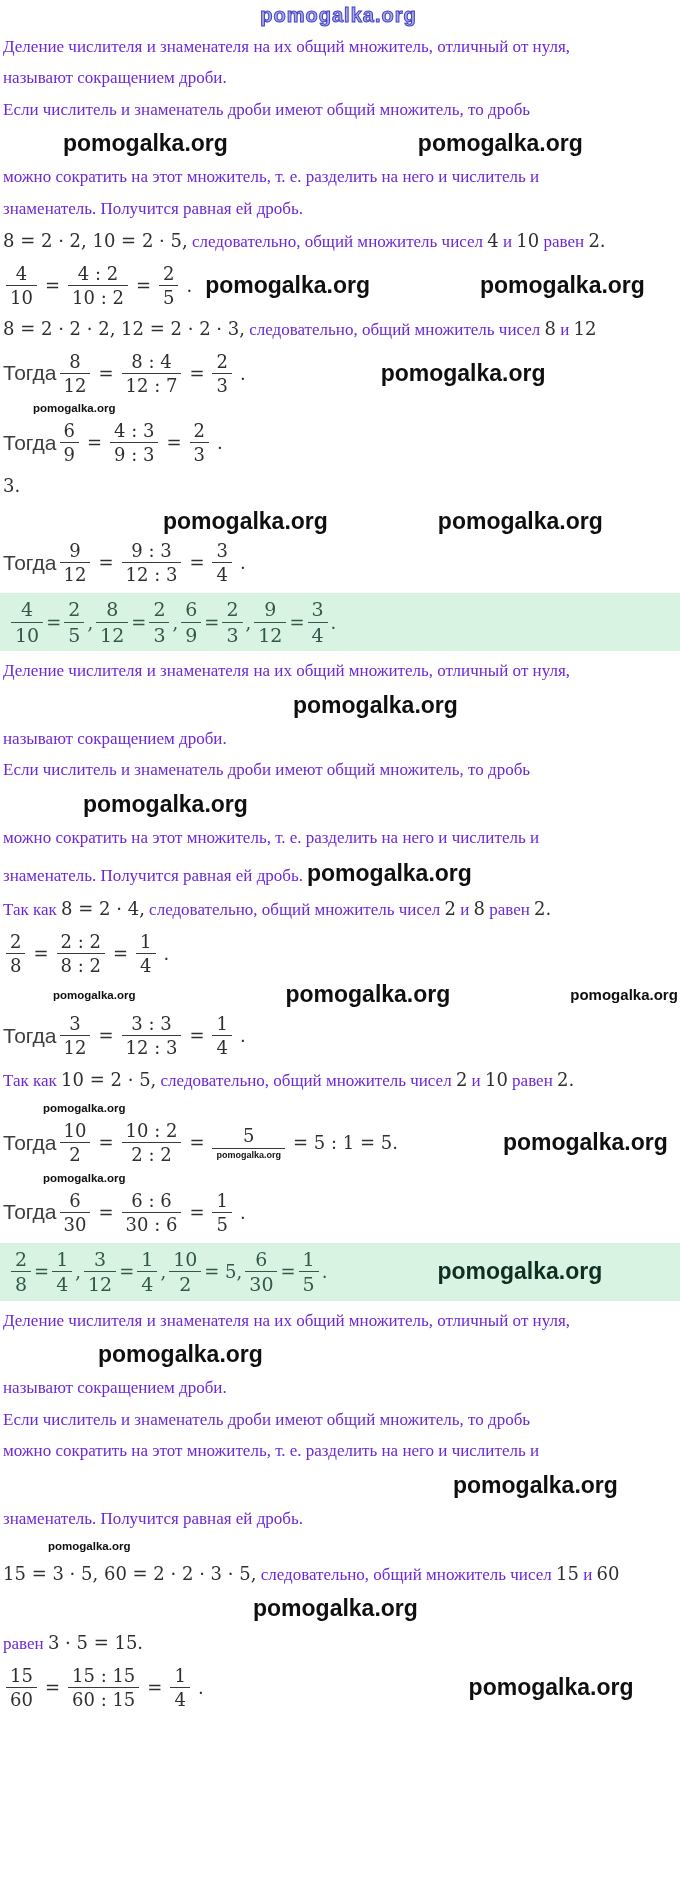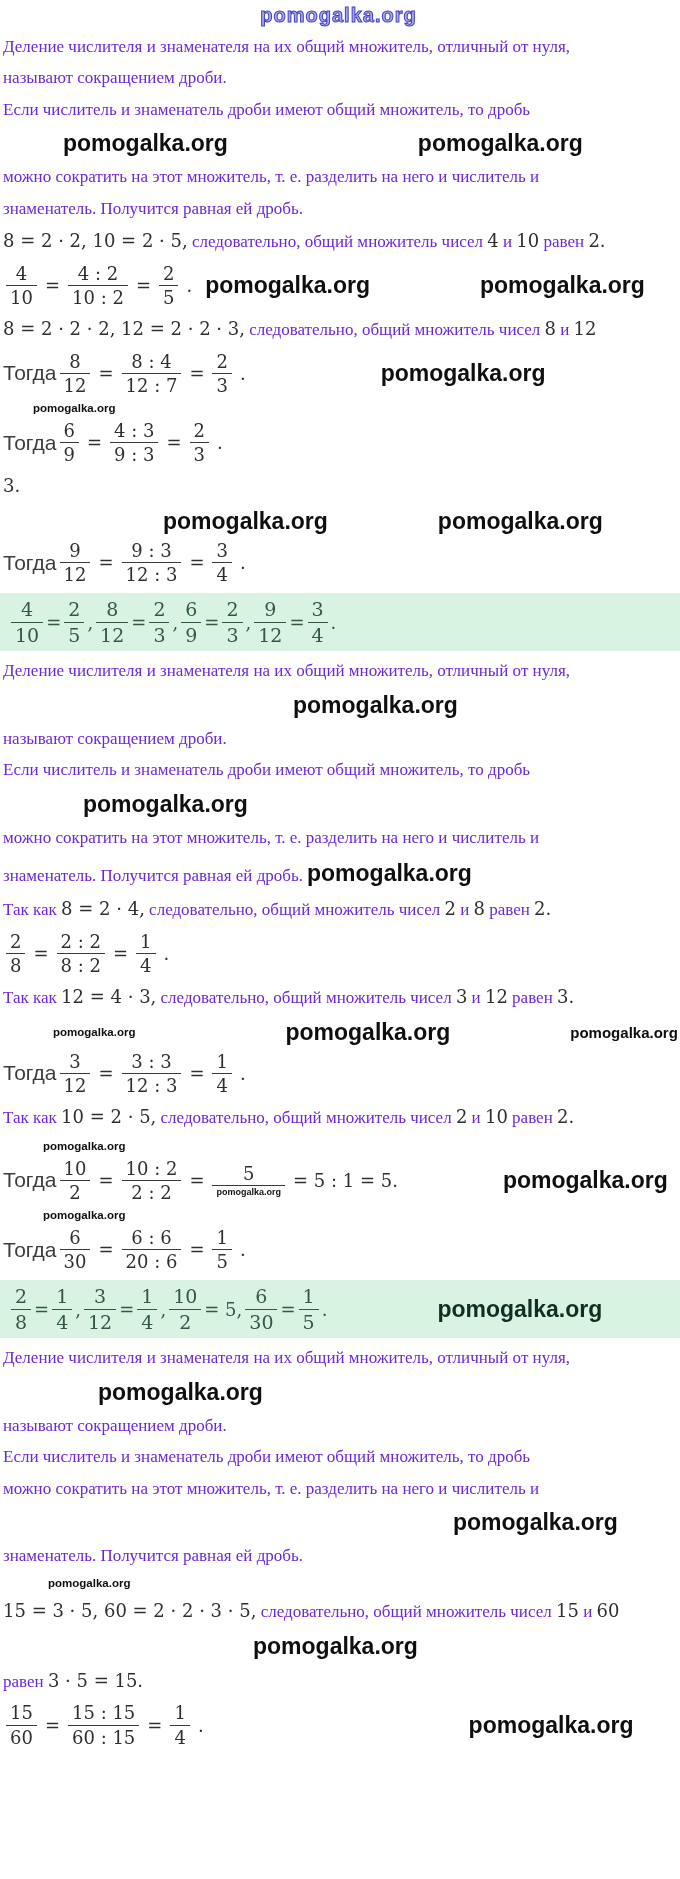--- a/index.html
+++ b/index.html
@@ -200,21 +200,20 @@
         <span class="num">2 : 2</span>
         <span class="den">8 : 2</span>
       </span>
       <span class="m">=</span>
       <span class="frac">
         <span class="num">1</span>
         <span class="den">4</span>
       </span>
       <span class="m">.</span>
     </div>
-    <div class="line p"><span class="t">Так как </span><span class="m">12 = 4 · 3,</span><span class="t"> следовательно, общий множитель чисел </span><span class="m">3</span><span class="t"> и </span><span class="m">12</span><span class="t"> равен </span><span class="m">3.</span></div>
     <div class="line wmrow">
       <span class="wm sm" style="margin-left: 50px;">pomogalka.org</span>
       <span class="wm lg" style="margin-left: 150px;">pomogalka.org</span>
       <span class="wm md" style="margin-left: 120px;">pomogalka.org</span>
     </div>
     <div class="line eq">
       <span class="t">Тогда </span>
       <span class="frac">
         <span class="num">3</span>
         <span class="den">12</span>
@@ -259,21 +258,21 @@
     </div>
     <div class="line eq">
       <span class="t">Тогда </span>
       <span class="frac">
         <span class="num">6</span>
         <span class="den">30</span>
       </span>
       <span class="m">=</span>
       <span class="frac">
         <span class="num">6 : 6</span>
-        <span class="den">20 : 6</span>
+        <span class="den">30 : 6</span>
       </span>
       <span class="m">=</span>
       <span class="frac">
         <span class="num">1</span>
         <span class="den">5</span>
       </span>
       <span class="m">.</span>
     </div>
     <div class="line highlight">
       <span class="frac">

